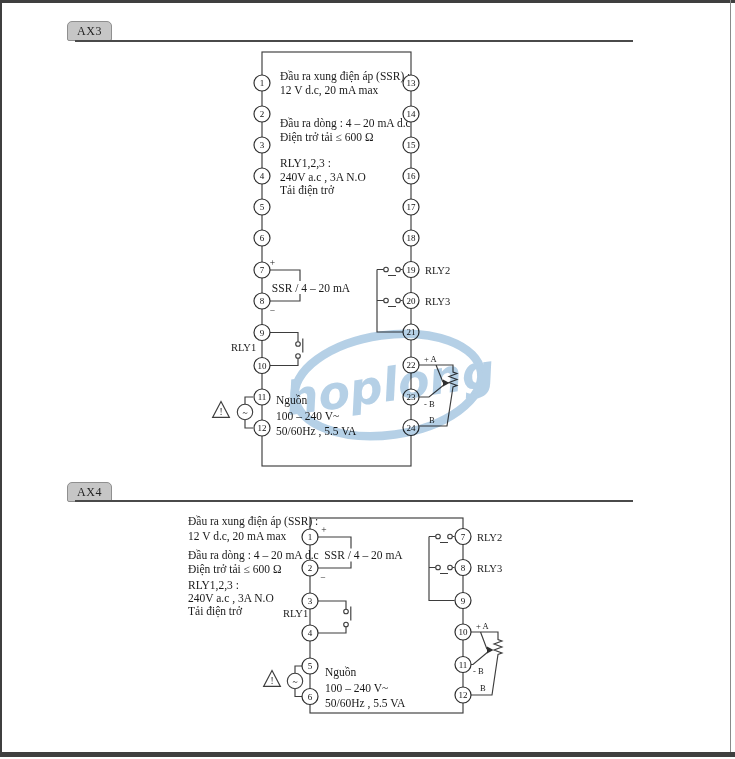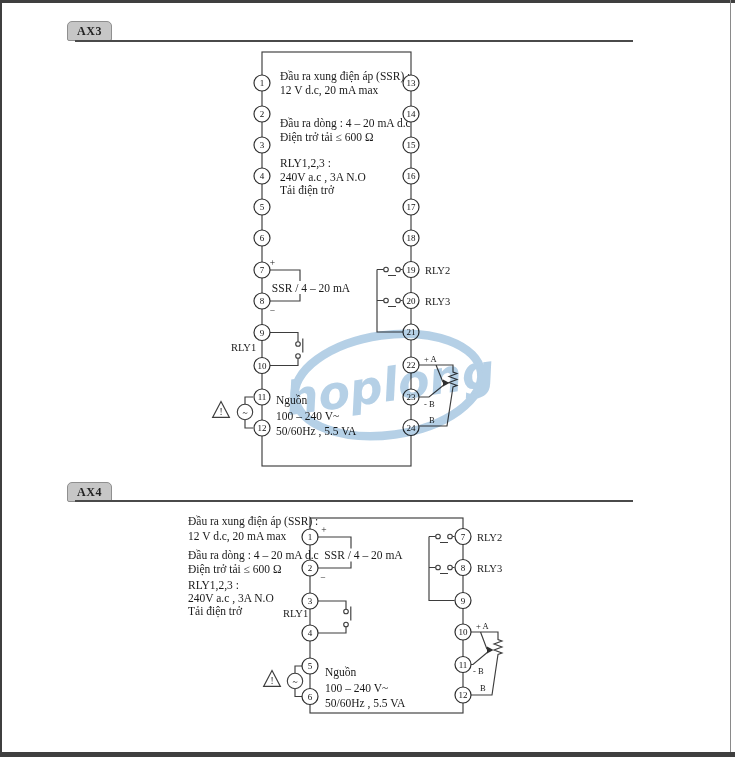--- a/index.html
+++ b/index.html
@@ -5,21 +5,21 @@
   html,body{margin:0;padding:0;background:#ffffff;}
   .page{position:relative;width:735px;height:759px;background:#ffffff;overflow:hidden;
         font-family:"Liberation Serif",serif;color:#1a1a1a;}
   .pb{position:absolute;background:#3f3f3f;}
   .pb-top{left:0;top:0;width:735px;height:2.5px;}
   .pb-left{left:0;top:0;width:2px;height:757px;}
   .pb-right{left:729.5px;top:0;width:1.6px;height:753px;background:#8a8a8a;}
   .pb-bottom{left:0;top:751.5px;width:735px;height:5.5px;}
   .tab{position:absolute;width:43px;height:18px;background:#c6c6c6;border:1px solid #8f8f8f;
        border-radius:5px 5px 2px 2px;display:flex;align-items:center;justify-content:center;
-       font-size:12px;color:#222;letter-spacing:0.5px;font-weight:bold;}
+       font-size:12px;color:#222;letter-spacing:0.5px;}
   .tab-ax3{left:67px;top:21px;}
   .tab-ax4{left:67px;top:482px;text-align:center;}
   .rule{position:absolute;left:75px;width:558px;height:2.2px;background:#4a4a4a;}
   .rule-ax3{top:39.5px;}
   .rule-ax4{top:500px;}
   svg.diagram{position:absolute;left:0;top:0;}
   .wm{position:absolute;left:0;top:0;width:735px;height:759px;pointer-events:none;
       mix-blend-mode:multiply;opacity:0.92;}
   
   .t{font-family:"Liberation Serif",serif;font-size:11.5px;fill:#1a1a1a;}

